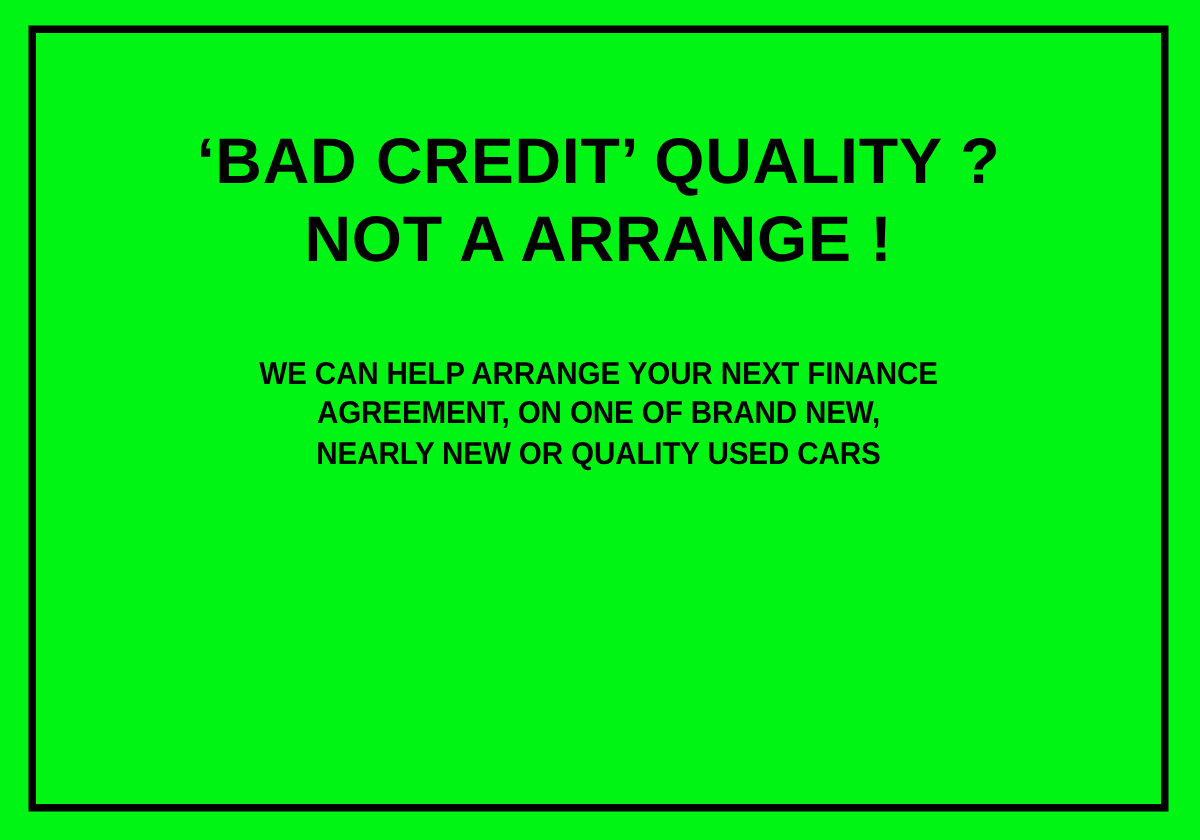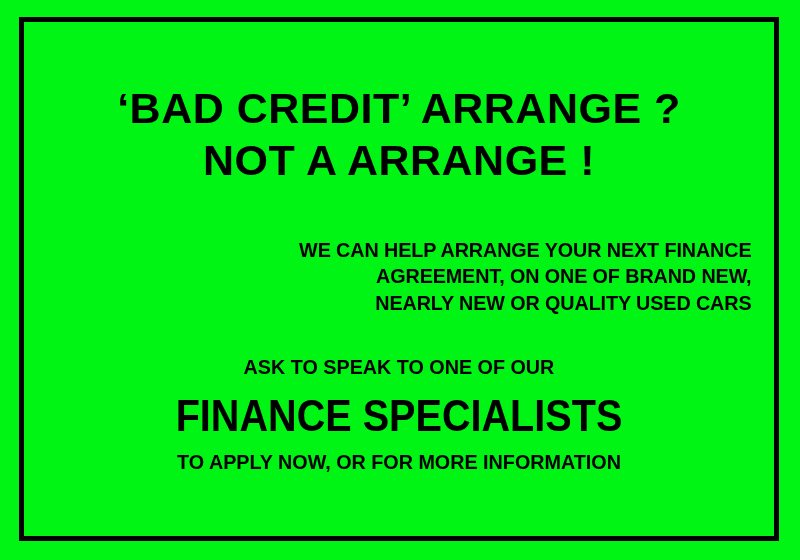--- a/index.html
+++ b/index.html
@@ -53,21 +53,20 @@
     font-weight: bold;
     letter-spacing: 0.5px;
     line-height: 1.22;
     color: #000000;
     white-space: nowrap;
   }
 
   .body-block {
     margin-top: 50px;
     width: 100%;
-    text-align: right;
   }
 
   .body-line {
     display: block;
     font-size: 21px;
     font-weight: bold;
     line-height: 1.26;
     letter-spacing: -0.1px;
     color: #000000;
     white-space: nowrap;
@@ -114,30 +113,25 @@
 </head>
 <body>
 
 <div class="poster">
 
   <div class="poster-frame"></div>
 
   <div class="content">
 
     <div class="headline-block">
-      <span class="headline">‘BAD CREDIT’ ARRANGE ?</span>
+      <span class="headline">‘BAD CREDIT’ QUALITY ?</span>
       <span class="headline">NOT A ARRANGE !</span>
     </div>
 
     <div class="body-block">
       <span class="body-line">WE CAN HELP ARRANGE YOUR NEXT FINANCE</span>
       <span class="body-line">AGREEMENT, ON ONE OF BRAND NEW,</span>
       <span class="body-line">NEARLY NEW OR QUALITY USED CARS</span>
     </div>
 
-    <div class="cta-block">
-      <span class="cta-lead">ASK TO SPEAK TO ONE OF OUR</span>
-      <span class="cta-main">FINANCE SPECIALISTS</span>
-      <span class="cta-foot">TO APPLY NOW, OR FOR MORE INFORMATION</span>
-    </div>
 
   </div>
 </div>
 
 </body></html>

